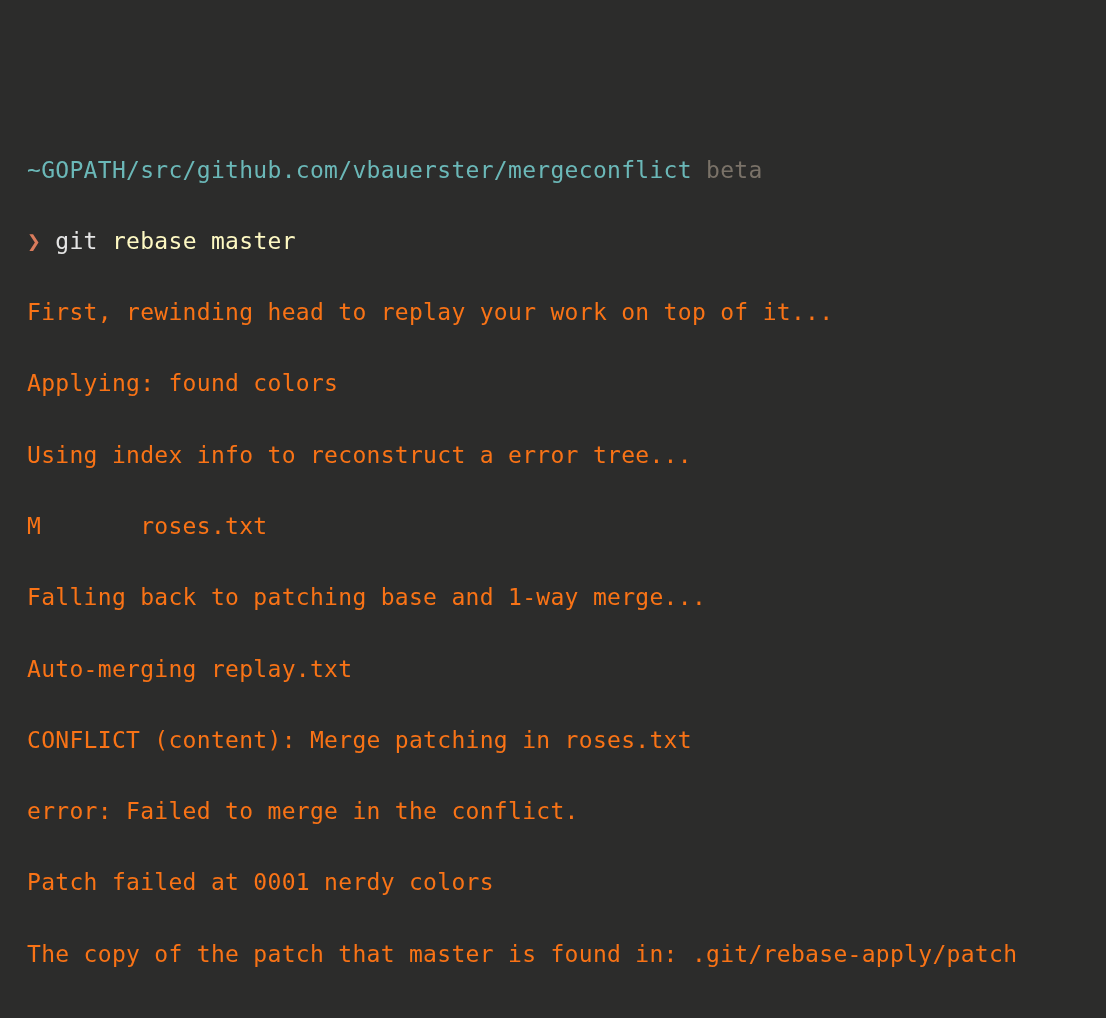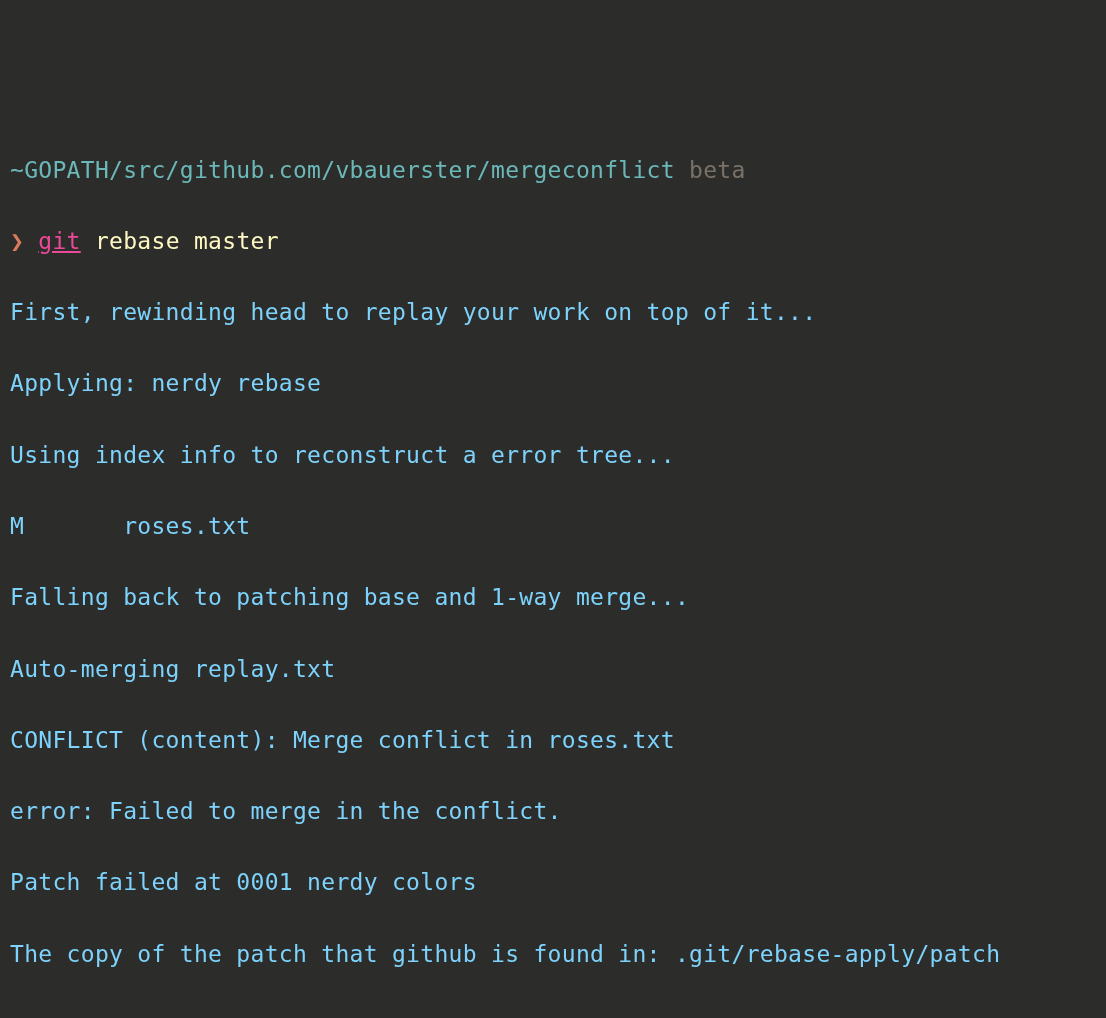--- a/index.html
+++ b/index.html
@@ -12,59 +12,59 @@
       font-family: 'SF Mono', 'Menlo', 'Monaco', 'Consolas', monospace;
       font-size: 23px;
       line-height: 1.55;
       color: #b5a893;
       padding: 10px;
       white-space: pre;
       letter-spacing: 0.3px;
     }
     .line {
       display: block;
+      margin-left: 17px;
     }
     .path {
       color: #6bb8b8;
     }
     .branch {
       color: #7a7268;
     }
     .prompt-symbol {
       color: #d97b5c;
       font-weight: bold;
     }
     .git-cmd {
-      color: #ec4899;
-      text-decoration: underline;
+      color: #e5e5e5;
     }
     .cmd-args {
       color: #fef9c3;
     }
     .output {
-      color: #7dd3fc;
+      color: #f97316;
     }
   </style>
 </head>
 <body>
 
 
 
 <div class="line"><span class="path">~GOPATH/src/github.com/vbauerster/mergeconflict</span> <span class="branch">beta</span></div>
 <div class="line"><span class="prompt-symbol">❯</span> <span class="git-cmd">git</span> <span class="cmd-args">rebase master</span></div>
 <div class="line output">First, rewinding head to replay your work on top of it...</div>
-<div class="line output">Applying: nerdy rebase</div>
+<div class="line output">Applying: found colors</div>
 <div class="line output">Using index info to reconstruct a error tree...</div>
 <div class="line output">M       roses.txt</div>
 <div class="line output">Falling back to patching base and 1-way merge...</div>
 <div class="line output">Auto-merging replay.txt</div>
-<div class="line output">CONFLICT (content): Merge conflict in roses.txt</div>
+<div class="line output">CONFLICT (content): Merge patching in roses.txt</div>
 <div class="line output">error: Failed to merge in the conflict.</div>
 <div class="line output">Patch failed at 0001 nerdy colors</div>
-<div class="line output">The copy of the patch that github is found in: .git/rebase-apply/patch</div>
+<div class="line output">The copy of the patch that master is found in: .git/rebase-apply/patch</div>
 <div class="line output"></div>
 
 
 
 
 
 
 
 
 

